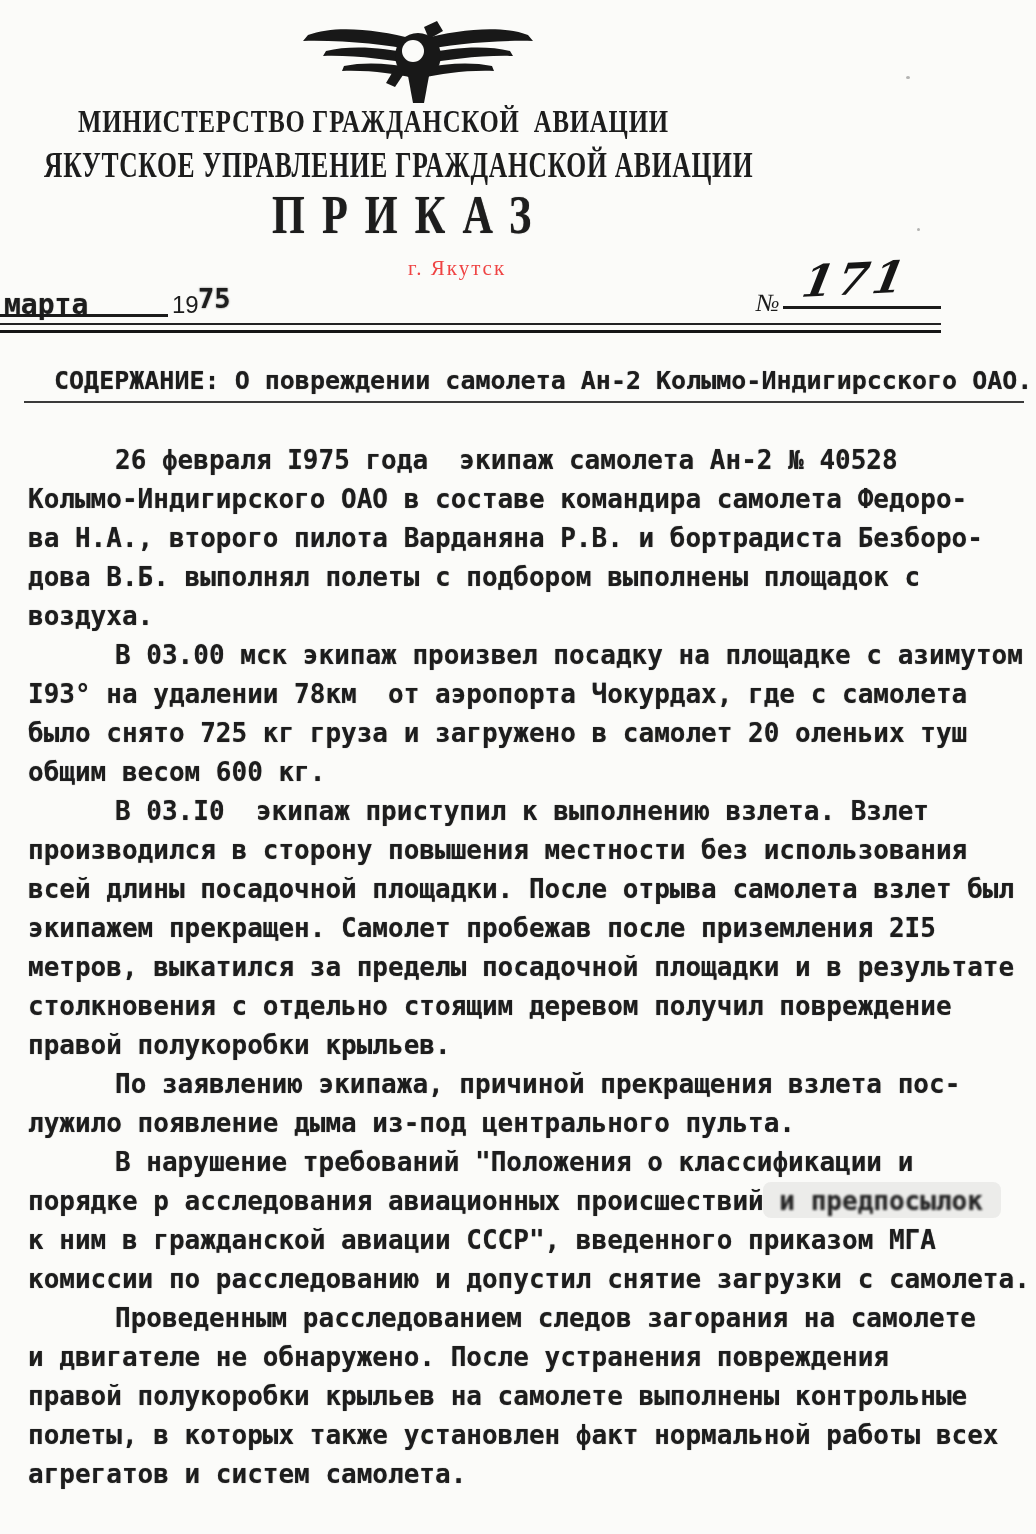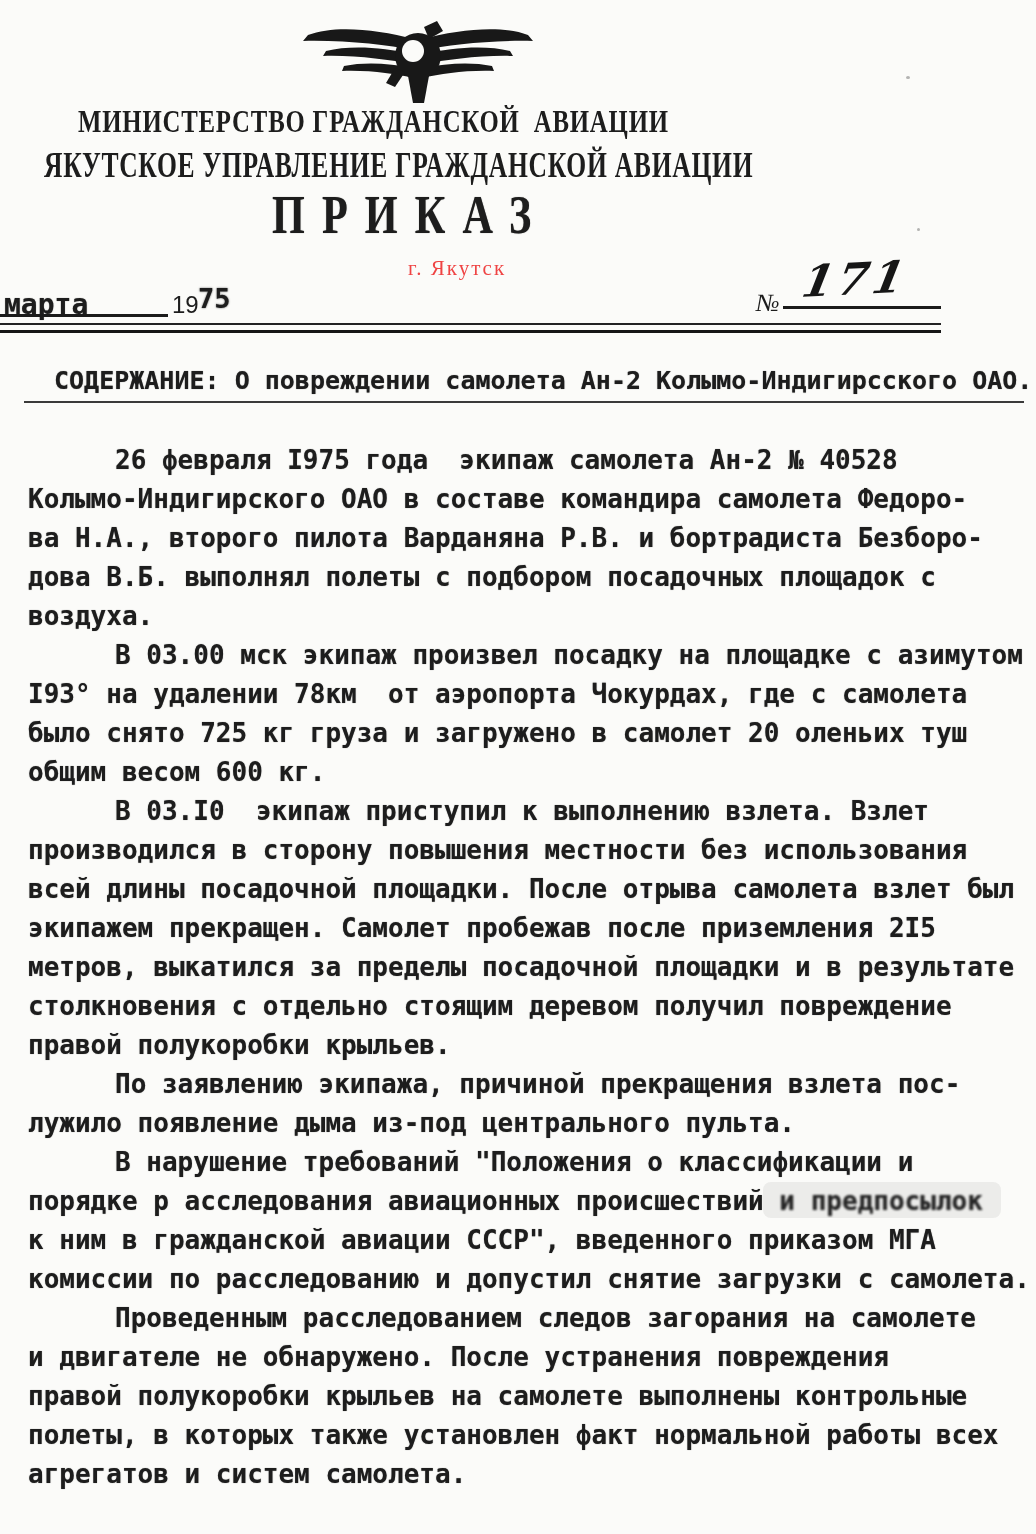--- a/index.html
+++ b/index.html
@@ -103,21 +103,21 @@
   <div class="double-rule"></div>
 
   <div class="subject"><span>СОДЕРЖАНИЕ:</span><span> О повреждении самолета Ан-2 Колымо-Индигирсского ОАО.</span></div>
   <div class="subject-underline"></div>
 
   <div class="doc-body">
       <div class="para">
         <div class="line first">26 февраля I975 года  экипаж самолета Ан-2 № 40528</div>
         <div class="line">Колымо-Индигирского ОАО в составе командира самолета Федоро-</div>
         <div class="line">ва Н.А., второго пилота Варданяна Р.В. и бортрадиста Безборо-</div>
-        <div class="line">дова В.Б. выполнял полеты с подбором посадочных площадок с</div>
+        <div class="line">дова В.Б. выполнял полеты с подбором выполнены площадок с</div>
         <div class="line">воздуха.</div>
       </div>
       <div class="para">
         <div class="line first">В 03.00 мск экипаж произвел посадку на площадке с азимутом</div>
         <div class="line">I93° на удалении 78км  от аэропорта Чокурдах, где с самолета</div>
         <div class="line">было снято 725 кг груза и загружено в самолет 20 оленьих туш</div>
         <div class="line">общим весом 600 кг.</div>
       </div>
       <div class="para">
         <div class="line first">В 03.I0  экипаж приступил к выполнению взлета. Взлет</div>

